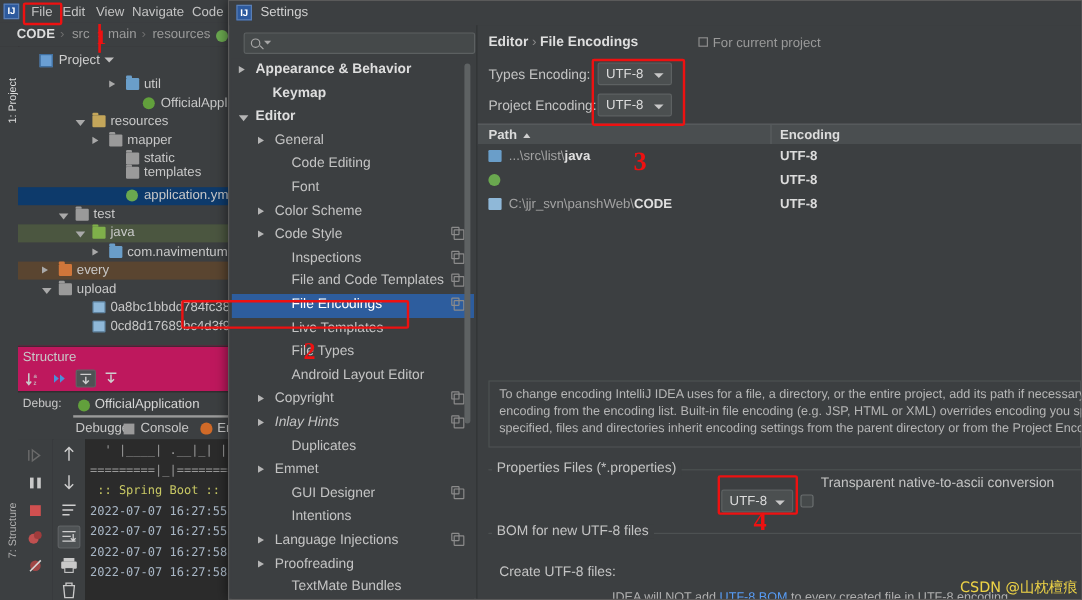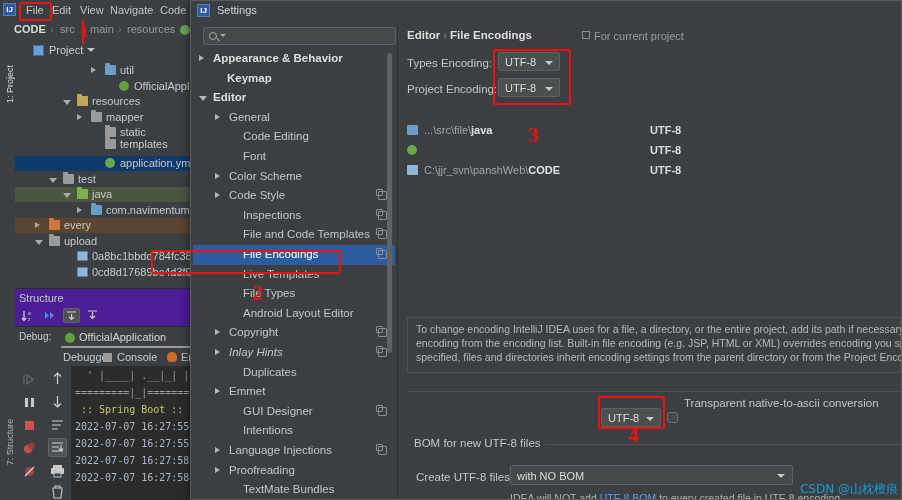--- a/index.html
+++ b/index.html
@@ -45,21 +45,21 @@
   .ic.folderres:after{content:"";position:absolute;left:0;top:-2px;width:5px;height:2px;background:#c4a65a;border-radius:1px 1px 0 0;}
   .ic.leaf{width:10px;height:10px;border-radius:50%;background:#62a03c;}
   .ic.yml{width:10px;height:10px;border-radius:50%;background:#6aa84f;}
   .ic.file{background:#8fb8d8;border:1px solid #5f83a0;box-sizing:border-box;}
   .trow .tx{position:absolute;top:1px;}
   .trow.sel{background:#0d3a6b;}
   .trow.hl-green{background:#4b5640;}
   .trow.hl-orange{background:#5a4530;}
 
   
-  .structbar{position:absolute;left:15px;top:288px;width:190px;height:38px;background:#4c1d95;border-top:1px solid #2b2b2b;}
+  .structbar{position:absolute;left:15px;top:288px;width:190px;height:38px;background:#be185d;border-top:1px solid #2b2b2b;}
   .structbar .slabel{position:absolute;left:4px;top:3px;font-size:11px;color:#c8c8c8;}
   .sbtn{position:absolute;top:19px;width:17px;height:15px;}
   .sbtn.on{background:#4e5254;border:1px solid #5e6264;box-sizing:border-box;border-radius:2px;}
 
   
   .debugpanel{position:absolute;left:15px;top:326px;width:190px;height:174px;background:#3c3f41;border-top:1px solid #2b2b2b;}
   .dbgtitle{position:absolute;left:4px;top:4px;font-size:10px;color:#c8c8c8;}
   .dbgtab{position:absolute;left:46px;top:2px;width:144px;height:17px;border-bottom:2px solid #9a9a9a;}
   .dbgtab .di{position:absolute;left:4px;top:4px;width:10px;height:10px;border-radius:50%;background:#62a03c;}
   .dbgtab .dl{position:absolute;left:18px;top:2px;font-size:11px;color:#d5d5d5;}
@@ -141,21 +141,21 @@
   .wideselect .wv{position:absolute;left:6px;top:4px;}
   .wideselect .wcar{position:absolute;right:7px;top:8px;width:0;height:0;border-left:4px solid transparent;border-right:4px solid transparent;border-top:4px solid #c8c8c8;}
 
   .bomnote{position:absolute;font-size:10.5px;color:#b0b0b0;}
   .bomnote .lnk{color:#589df6;}
 
   
   .redbox{position:absolute;border:2px solid #ee1111;box-sizing:border-box;border-radius:2px;}
   .rednum{position:absolute;color:#ee1111;font-family:"Liberation Serif",serif;font-weight:bold;}
 
-  .wm{position:absolute;right:4px;bottom:2px;font-size:12px;color:#0ea5e9;opacity:.92;font-family:"DejaVu Sans",sans-serif;}
+  .wm{position:absolute;right:4px;bottom:2px;font-size:12px;color:#fde047;opacity:.92;font-family:"DejaVu Sans",sans-serif;}
 
   .pill{position:absolute;left:466px;top:1px;width:112px;height:16px;background:#1b1b1b;border:1px solid #3a3a3a;box-sizing:border-box;border-radius:4px;}
   .pill .dots{position:absolute;top:3px;width:34px;height:9px;
       background-image:radial-gradient(#d8d8d8 45%, transparent 46%);
       background-size:5.6px 4.5px;}
   .pill .dnarrow{position:absolute;left:51px;top:3px;width:0;height:0;border-left:5px solid transparent;border-right:5px solid transparent;border-top:7px solid #e8e8e8;}
 </style>
 </head>
 <body>
 
@@ -513,25 +513,31 @@
         <span class="cv">UTF-8</span>
         <span class="ccar"></span>
       </div>
 
       <div class="frow" style="left:9px;top:62px">Project Encoding:</div>
       <div class="combo" style="left:100px;top:57px;width:62px;height:19px">
         <span class="cv">UTF-8</span>
         <span class="ccar"></span>
       </div>
 
+      <div class="tblhdr" style="top:82px">
+        <div class="th" style="left:9px">Path</div>
+        <div class="sortarrow" style="left:38px"></div>
+        <div class="vdiv"></div>
+        <div class="th" style="left:252px">Encoding</div>
+      </div>
       <div class="tbody" style="top:99px;height:60px">
         <div id="enc-rows">
             <div class="trw" style="top: 0px;">
               <div class="ricon" style="background: rgb(106, 158, 201);"></div>
-              <div class="rpath"><span>...\src\file\</span><b>java</b></div>
+              <div class="rpath"><span>...\src\list\</span><b>java</b></div>
               <div class="renc">UTF-8</div>
             </div>
             <div class="trw" style="top: 20px;">
               <div class="ricon" style="background: rgb(106, 168, 79); border-radius: 50%; width: 10px;"></div>
               <div class="renc">UTF-8</div>
             </div>
             <div class="trw" style="top: 40px;">
               <div class="ricon" style="background: rgb(143, 184, 216);"></div>
               <div class="rpath"><span>C:\jjr_svn\panshWeb\</span><b>CODE</b></div>
               <div class="renc">UTF-8</div>
@@ -539,36 +545,33 @@
           </div>
       </div>
 
       <div class="helpbox">
         <div class="helptext" style="top:4px">To change encoding IntelliJ IDEA uses for a file, a directory, or the entire project, add its path if necessary and then se</div>
         <div class="helptext" style="top:18px">encoding from the encoding list. Built-in file encoding (e.g. JSP, HTML or XML) overrides encoding you specify here</div>
         <div class="helptext" style="top:32px">specified, files and directories inherit encoding settings from the parent directory or from the Project Encoding.</div>
       </div>
 
       <div class="sectionline" style="left:9px;top:370px;width:494px"></div>
+      <div class="sectionlbl" style="left:12px;top:363px">Properties Files (*.properties)</div>
 
       <div class="combo" style="left:203px;top:387px;width:60px;height:19px">
         <span class="cv">UTF-8</span>
         <span class="ccar"></span>
       </div>
       <div class="cbox" style="left:269px;top:391px"></div>
       <div class="frow" style="left:286px;top:376px">Transparent native-to-ascii conversion</div>
 
       <div class="sectionline" style="left:9px;top:423px;width:494px"></div>
       <div class="sectionlbl" style="left:12px;top:416px">BOM for new UTF-8 files</div>
 
       <div class="frow" style="left:18px;top:450px">Create UTF-8 files:</div>
-      <div class="wideselect" style="left:112px;top:444px;width:283px;height:20px">
-        <span class="wv">with NO BOM</span>
-        <span class="wcar"></span>
-      </div>
 
       <div class="bomnote" style="left:112px;top:471px">
         <span>IDEA will NOT add </span><span class="lnk">UTF-8 BOM</span><span> to every created file in UTF-8 encoding</span>
       </div>
     </div>
   </div>
 
   <div class="redbox" style="left:19px;top:2px;width:33px;height:19px"></div>
   <div class="redbox" style="left:151px;top:250px;width:190px;height:24px"></div>
   <div class="redbox" style="left:493px;top:49px;width:78px;height:56px"></div>

